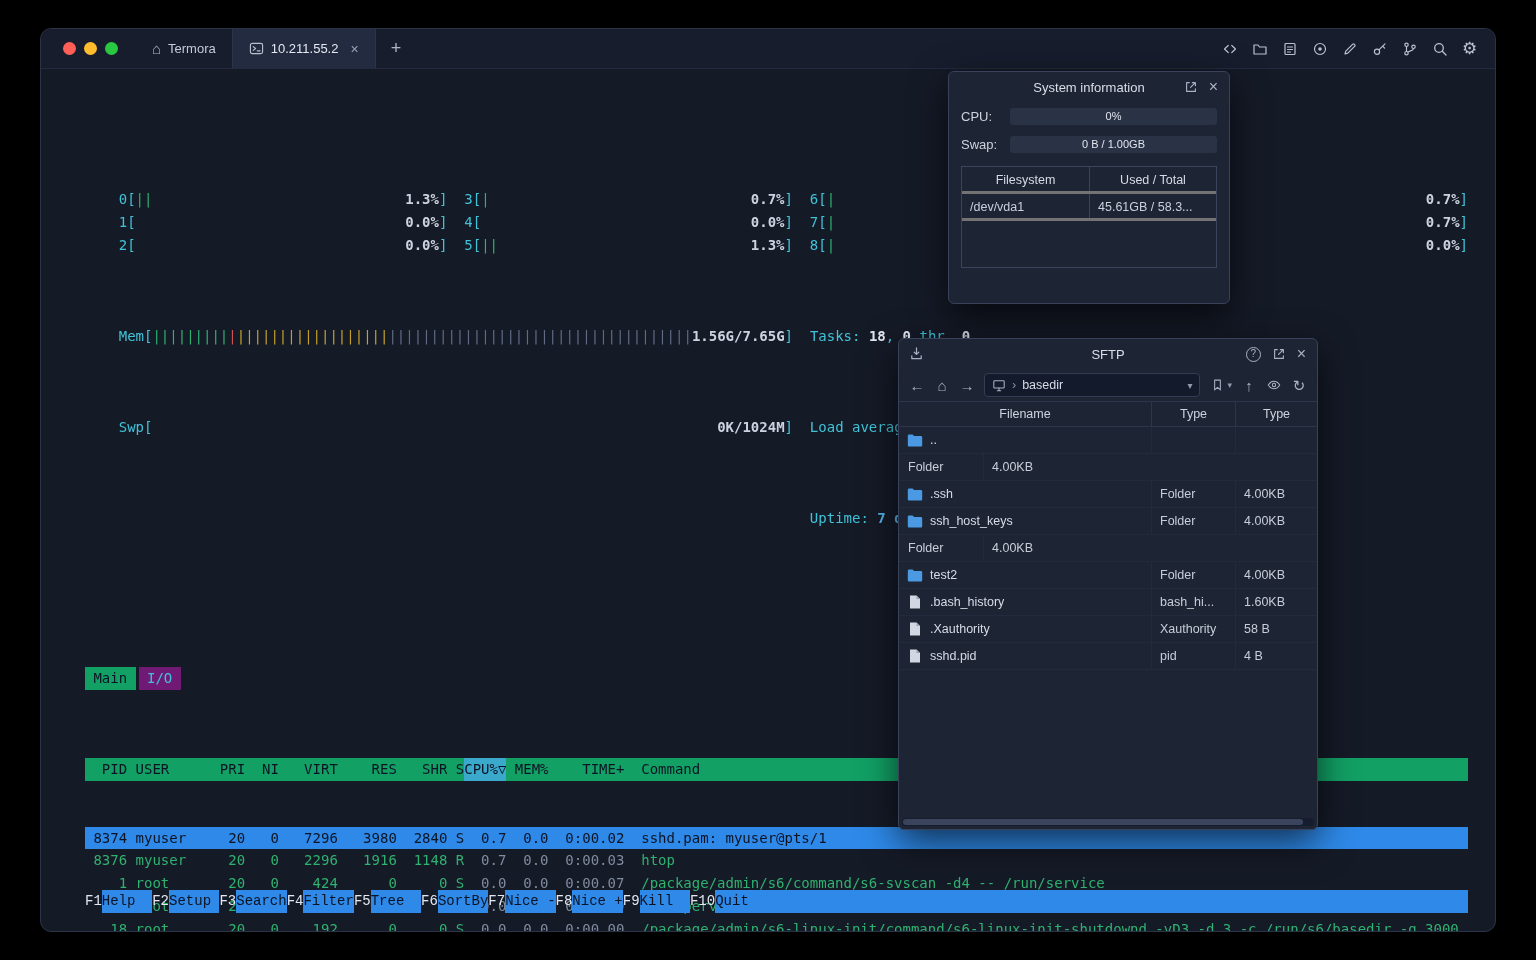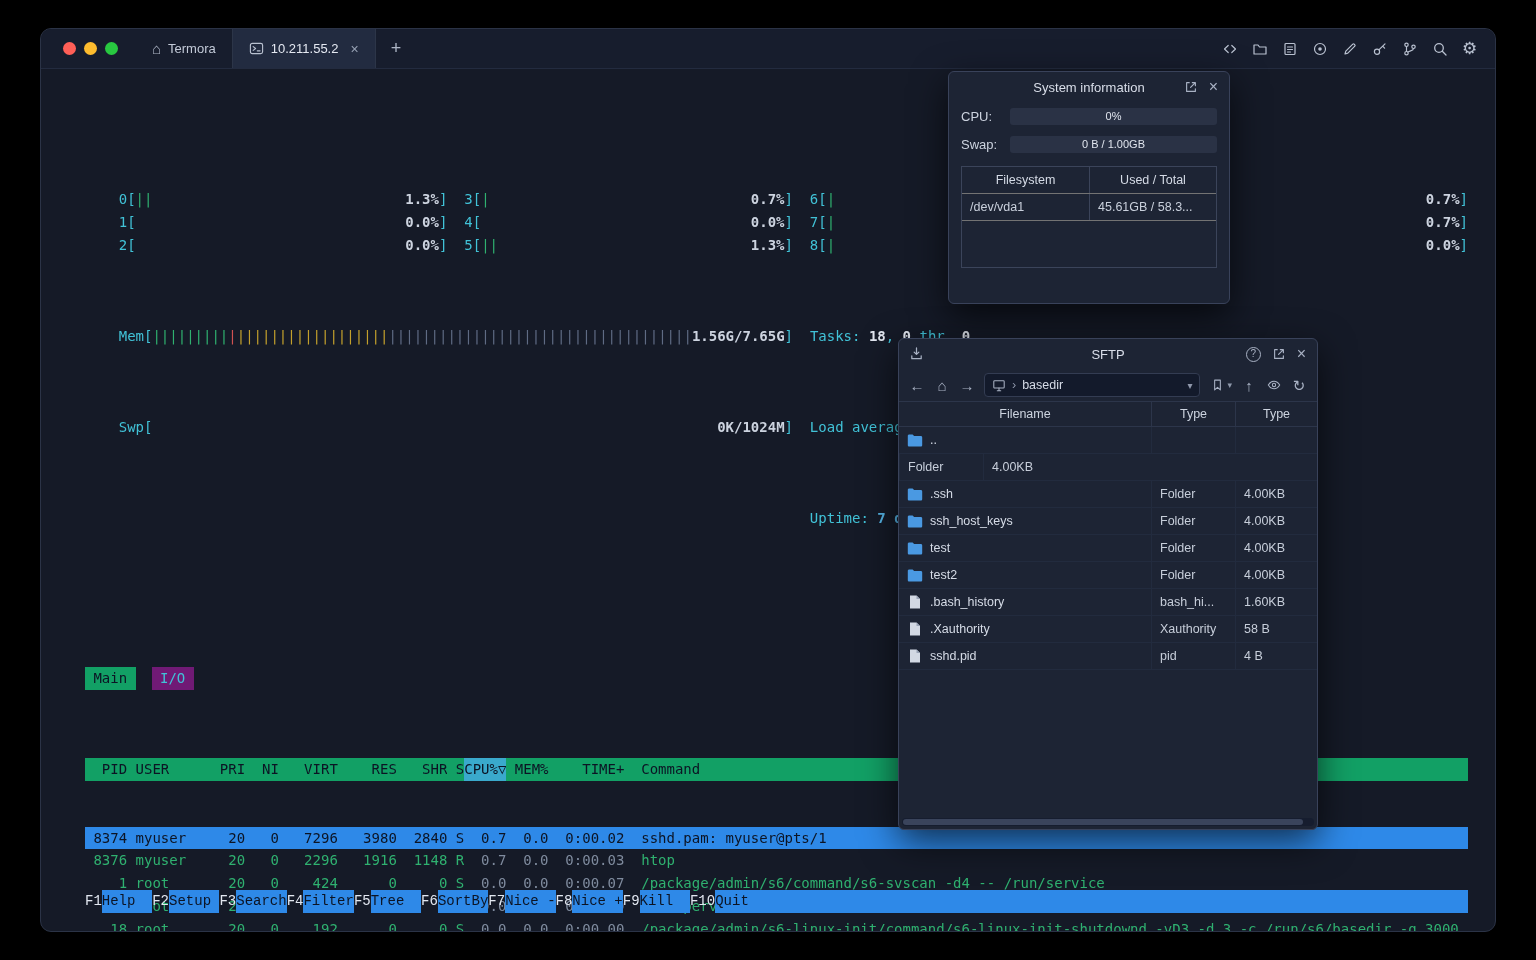--- a/index.html
+++ b/index.html
@@ -33,21 +33,21 @@
   .upt{color:#56b6e8;font-weight:700}
   .m-row{display:flex}
   .meter{display:inline-flex;white-space:pre}
   .mcol1,.mcol2{flex:0 0 39ch;margin-right:2ch}
   .mcol3{flex:1}
   .mbar{flex:1;overflow:hidden;white-space:pre}
   .wmeter{display:inline-flex;flex:0 0 80ch;white-space:pre}
   .side{margin-left:2ch;white-space:pre;overflow:hidden}
   .pg{color:#2fb170}.pr{color:#d05252}.py{color:#c3a02c}.pd{color:#5f6b84}
 
-  .screen-tabs{display:flex;gap:16px;margin-top:22.8px;height:22.8px}
+  .screen-tabs{display:flex;gap:3px;margin-top:22.8px;height:22.8px}
   .stab{padding:0 1ch}
   .stab.main{background:#12a065;color:#0c1424}
   .stab.io{background:#701a75;color:#41c2d7}
 
   .phdr{display:flex;background:#12a065;color:#0c1424}
   .phdr span{white-space:pre;overflow:hidden}
   .phdr .sort{background:#3aa9cc}
   .phdr .c-mem{text-align:left;padding-left:1ch}
   .prow{display:flex}
   .prow span{white-space:pre;overflow:hidden}
@@ -84,21 +84,21 @@
   .picon.help{width:15px;height:15px;border:1.2px solid #a9b2c4;border-radius:50%;font-size:10px;line-height:12px}
   .picon.dl{position:absolute;left:10px;top:7px}
 
   .sysinfo{left:907px;top:42px;width:282px;height:233px}
   .si-row{display:flex;align-items:center;height:28px;padding:0 12px}
   .si-label{width:49px;color:#ccd3df}
   .si-bar{flex:1;height:17px;background:#2a3245;border-radius:3px;position:relative;overflow:hidden}
   .si-fill{position:absolute;left:0;top:0;bottom:0;background:#3f6fd9;width:0}
   .si-bartext{position:absolute;inset:0;text-align:center;font-size:11px;line-height:17px;color:#e0e5ee}
   .si-table{margin:8px 12px 0;border:1px solid #3b445a;height:102px;font-size:12.5px}
-  .si-thead,.si-trow{display:flex;height:27px;border-bottom:1px solid #737373}
+  .si-thead,.si-trow{display:flex;height:27px;border-bottom:3px solid #737373}
   .si-c1{flex:0 0 128px;border-right:1px solid #3b445a}
   .si-c2{flex:1}
   .si-thead span{line-height:26px;text-align:center;color:#d5dbe6}
   .si-trow span{line-height:26px;padding-left:8px;text-align:left;color:#c9d0dc;overflow:hidden;white-space:nowrap}
 
   .sftp{left:857px;top:309px;width:420px;height:492px}
   .sftp-toolbar{display:flex;align-items:center;height:32px;padding:0 10px;gap:9px}
   .tb-icon{color:#a9b2c4;font-size:15px;min-width:16px;text-align:center;line-height:1;display:flex;align-items:center;justify-content:center}
   .path-box{flex:1;height:24px;background:#131a2b;border:1px solid #333c52;border-radius:4px;
     display:flex;align-items:center;padding:0 7px;gap:6px;color:#d6dce7;font-size:12.5px}
@@ -358,28 +358,20 @@
                 <svg width="16" height="13" viewBox="0 0 16 13">
                   <path d="M.8 1.8C.8 1 1.4.4 2.2.4h3.4l1.5 1.7h6.7c.8 0 1.4.6 1.4 1.4v7.7c0 .8-.6 1.4-1.4 1.4H2.2c-.8 0-1.4-.6-1.4-1.4z" fill="#4a99e2"></path>
                 </svg>
               </span>
               <span>ssh_host_keys</span>
             </span>
             <span class="fc-type">Folder</span>
             <span class="fc-size">4.00KB</span>
           </div>
           <div class="frow">
-            <span class="fc-name">
-              <span class="ficon">
-                <svg width="16" height="13" viewBox="0 0 16 13">
-                  <path d="M.8 1.8C.8 1 1.4.4 2.2.4h3.4l1.5 1.7h6.7c.8 0 1.4.6 1.4 1.4v7.7c0 .8-.6 1.4-1.4 1.4H2.2c-.8 0-1.4-.6-1.4-1.4z" fill="#4a99e2"></path>
-                </svg>
-              </span>
-              <span>test</span>
-            </span>
             <span class="fc-type">Folder</span>
             <span class="fc-size">4.00KB</span>
           </div>
           <div class="frow">
             <span class="fc-name">
               <span class="ficon">
                 <svg width="16" height="13" viewBox="0 0 16 13">
                   <path d="M.8 1.8C.8 1 1.4.4 2.2.4h3.4l1.5 1.7h6.7c.8 0 1.4.6 1.4 1.4v7.7c0 .8-.6 1.4-1.4 1.4H2.2c-.8 0-1.4-.6-1.4-1.4z" fill="#4a99e2"></path>
                 </svg>
               </span>

